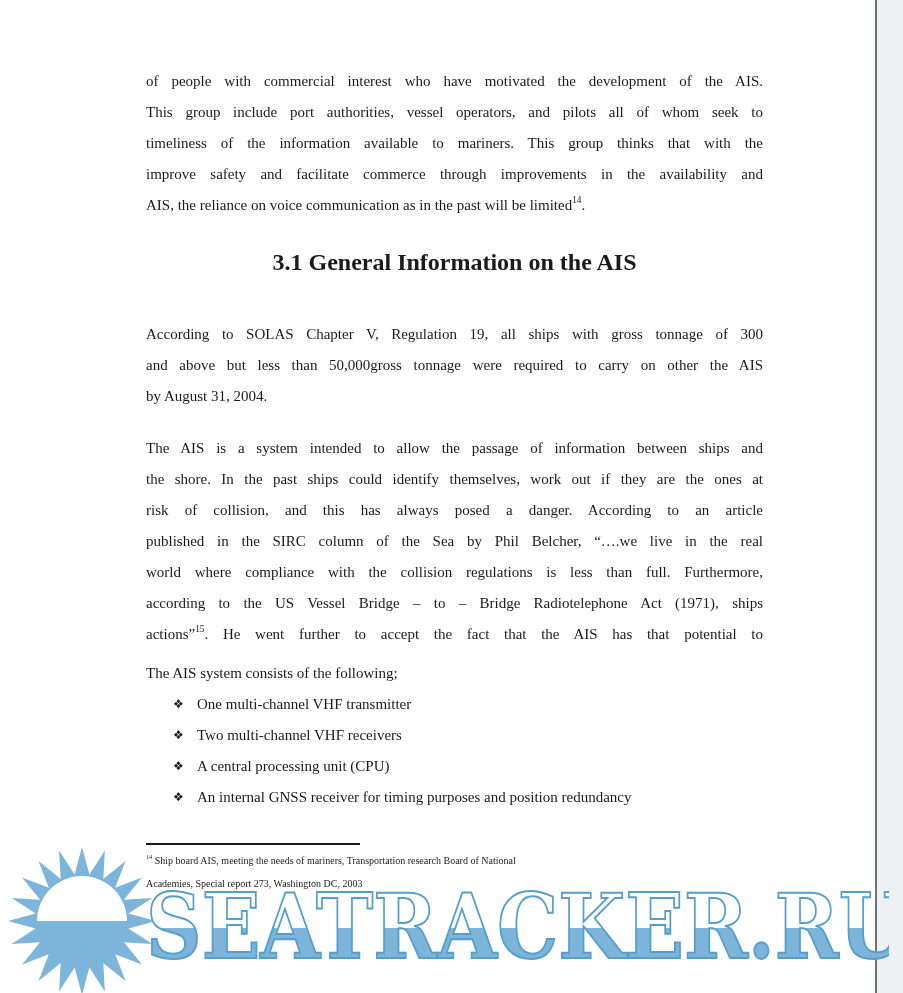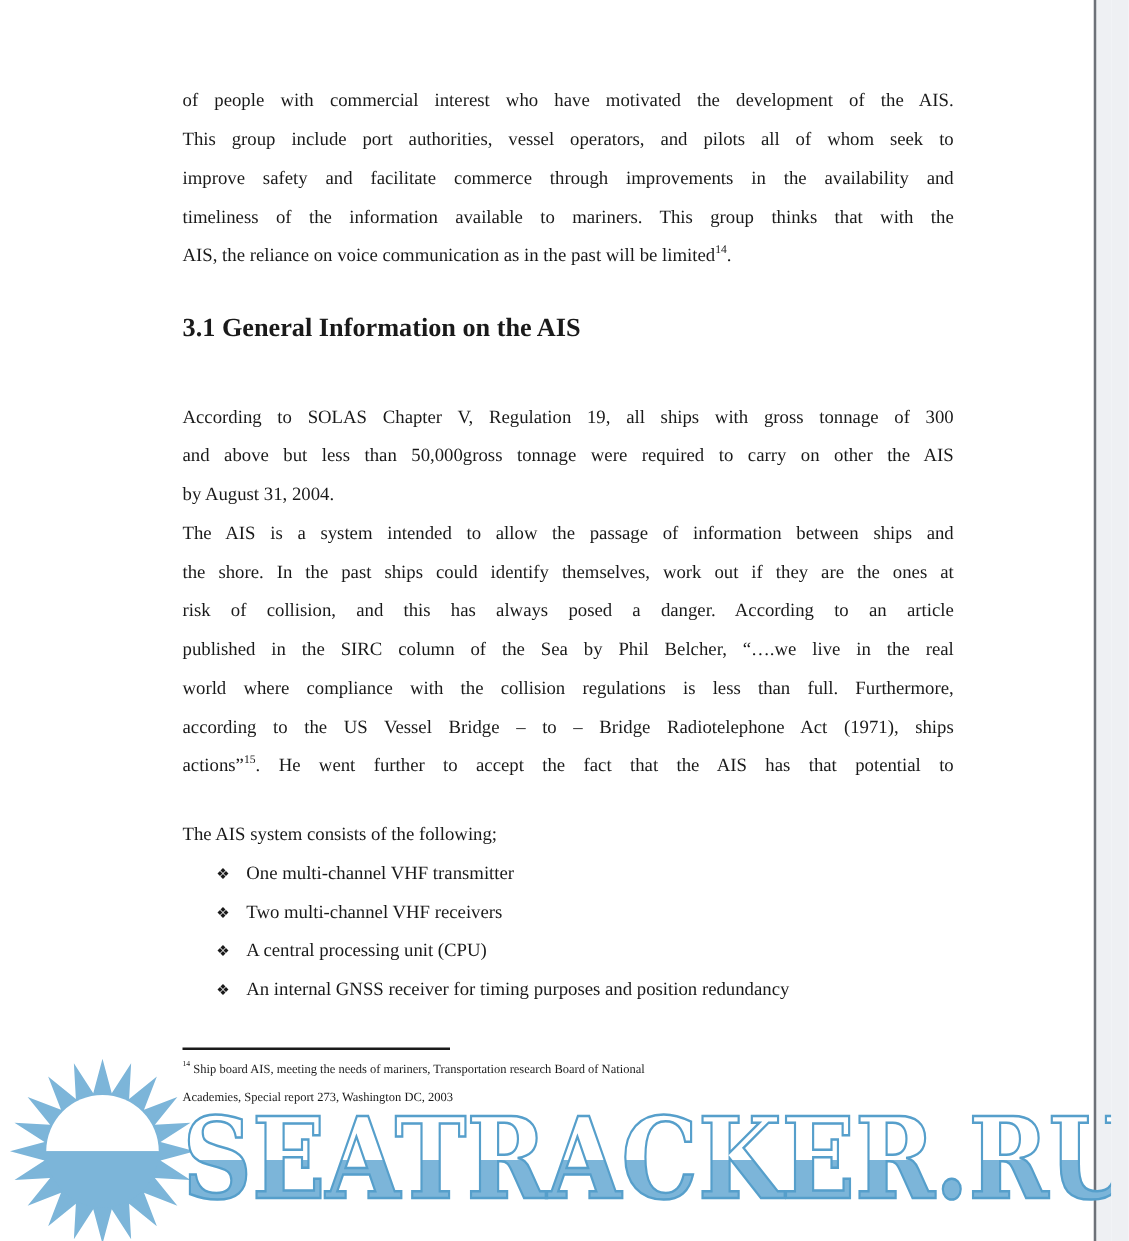--- a/index.html
+++ b/index.html
@@ -20,25 +20,25 @@
   }
   .content{
     position:absolute;left:146px;top:66px;width:617px;z-index:2;
   }
   .para{margin:0;}
   .line{height:31px;line-height:31px;font-size:15px;white-space:normal;}
   .line.j{text-align:justify;text-align-last:justify;}
   sup{font-size:0.62em;line-height:0;position:relative;top:-1px;}
   .heading{
     margin-top:25px;height:32px;line-height:32px;
-    font-size:21px;font-weight:bold;
+    font-size:24px;font-weight:bold;text-align:center;
   }
   .mt-p2{margin-top:41px;}
-  .mt-p3{}
-  .mt-p4{margin-top:24px;}
+  .mt-p3{margin-top:21px;}
+  .mt-p4{margin-top:8px;}
   ul.ais-list{list-style:none;margin:0;padding:0;}
   ul.ais-list li{
     position:relative;height:31px;line-height:31px;
     padding-left:51px;font-size:15px;
   }
   ul.ais-list .bullet{
     position:absolute;left:27px;top:0;
     font-family:"DejaVu Sans",sans-serif;font-size:12px;
   }
   .footnote{margin-top:30px;}
@@ -76,22 +76,22 @@
       </g>
       <text id="wm-text" x="146" y="115" font-size="90" textLength="760" lengthAdjust="spacingAndGlyphs" fill="url(#wm-grad)" stroke="#569fcb" stroke-width="2">SEATRACKER.RU</text>
     </svg>
   </div>
 
   <div class="content">
 
     <div class="para">
         <div class="line j">of people with commercial interest who have motivated the development of the AIS.</div>
         <div class="line j">This group include port authorities, vessel operators, and pilots all of whom seek to</div>
+        <div class="line j">timeliness of the information available to mariners. This group thinks that with the</div>
         <div class="line j">improve safety and facilitate commerce through improvements in the availability and</div>
-        <div class="line j">timeliness of the information available to mariners. This group thinks that with the</div>
         <div class="line"><span>AIS, the reliance on voice communication as in the past will be limited</span><sup>14</sup><span>.</span></div>
       </div>
 
     <div class="heading">3.1 General Information on the AIS</div>
 
     <div class="para mt-p2">
         <div class="line j">According to SOLAS Chapter V, Regulation 19, all ships with gross tonnage of 300</div>
         <div class="line j">and above but less than 50,000gross tonnage were required to carry on other the AIS</div>
         <div class="line">by August 31, 2004.</div>
       </div>

